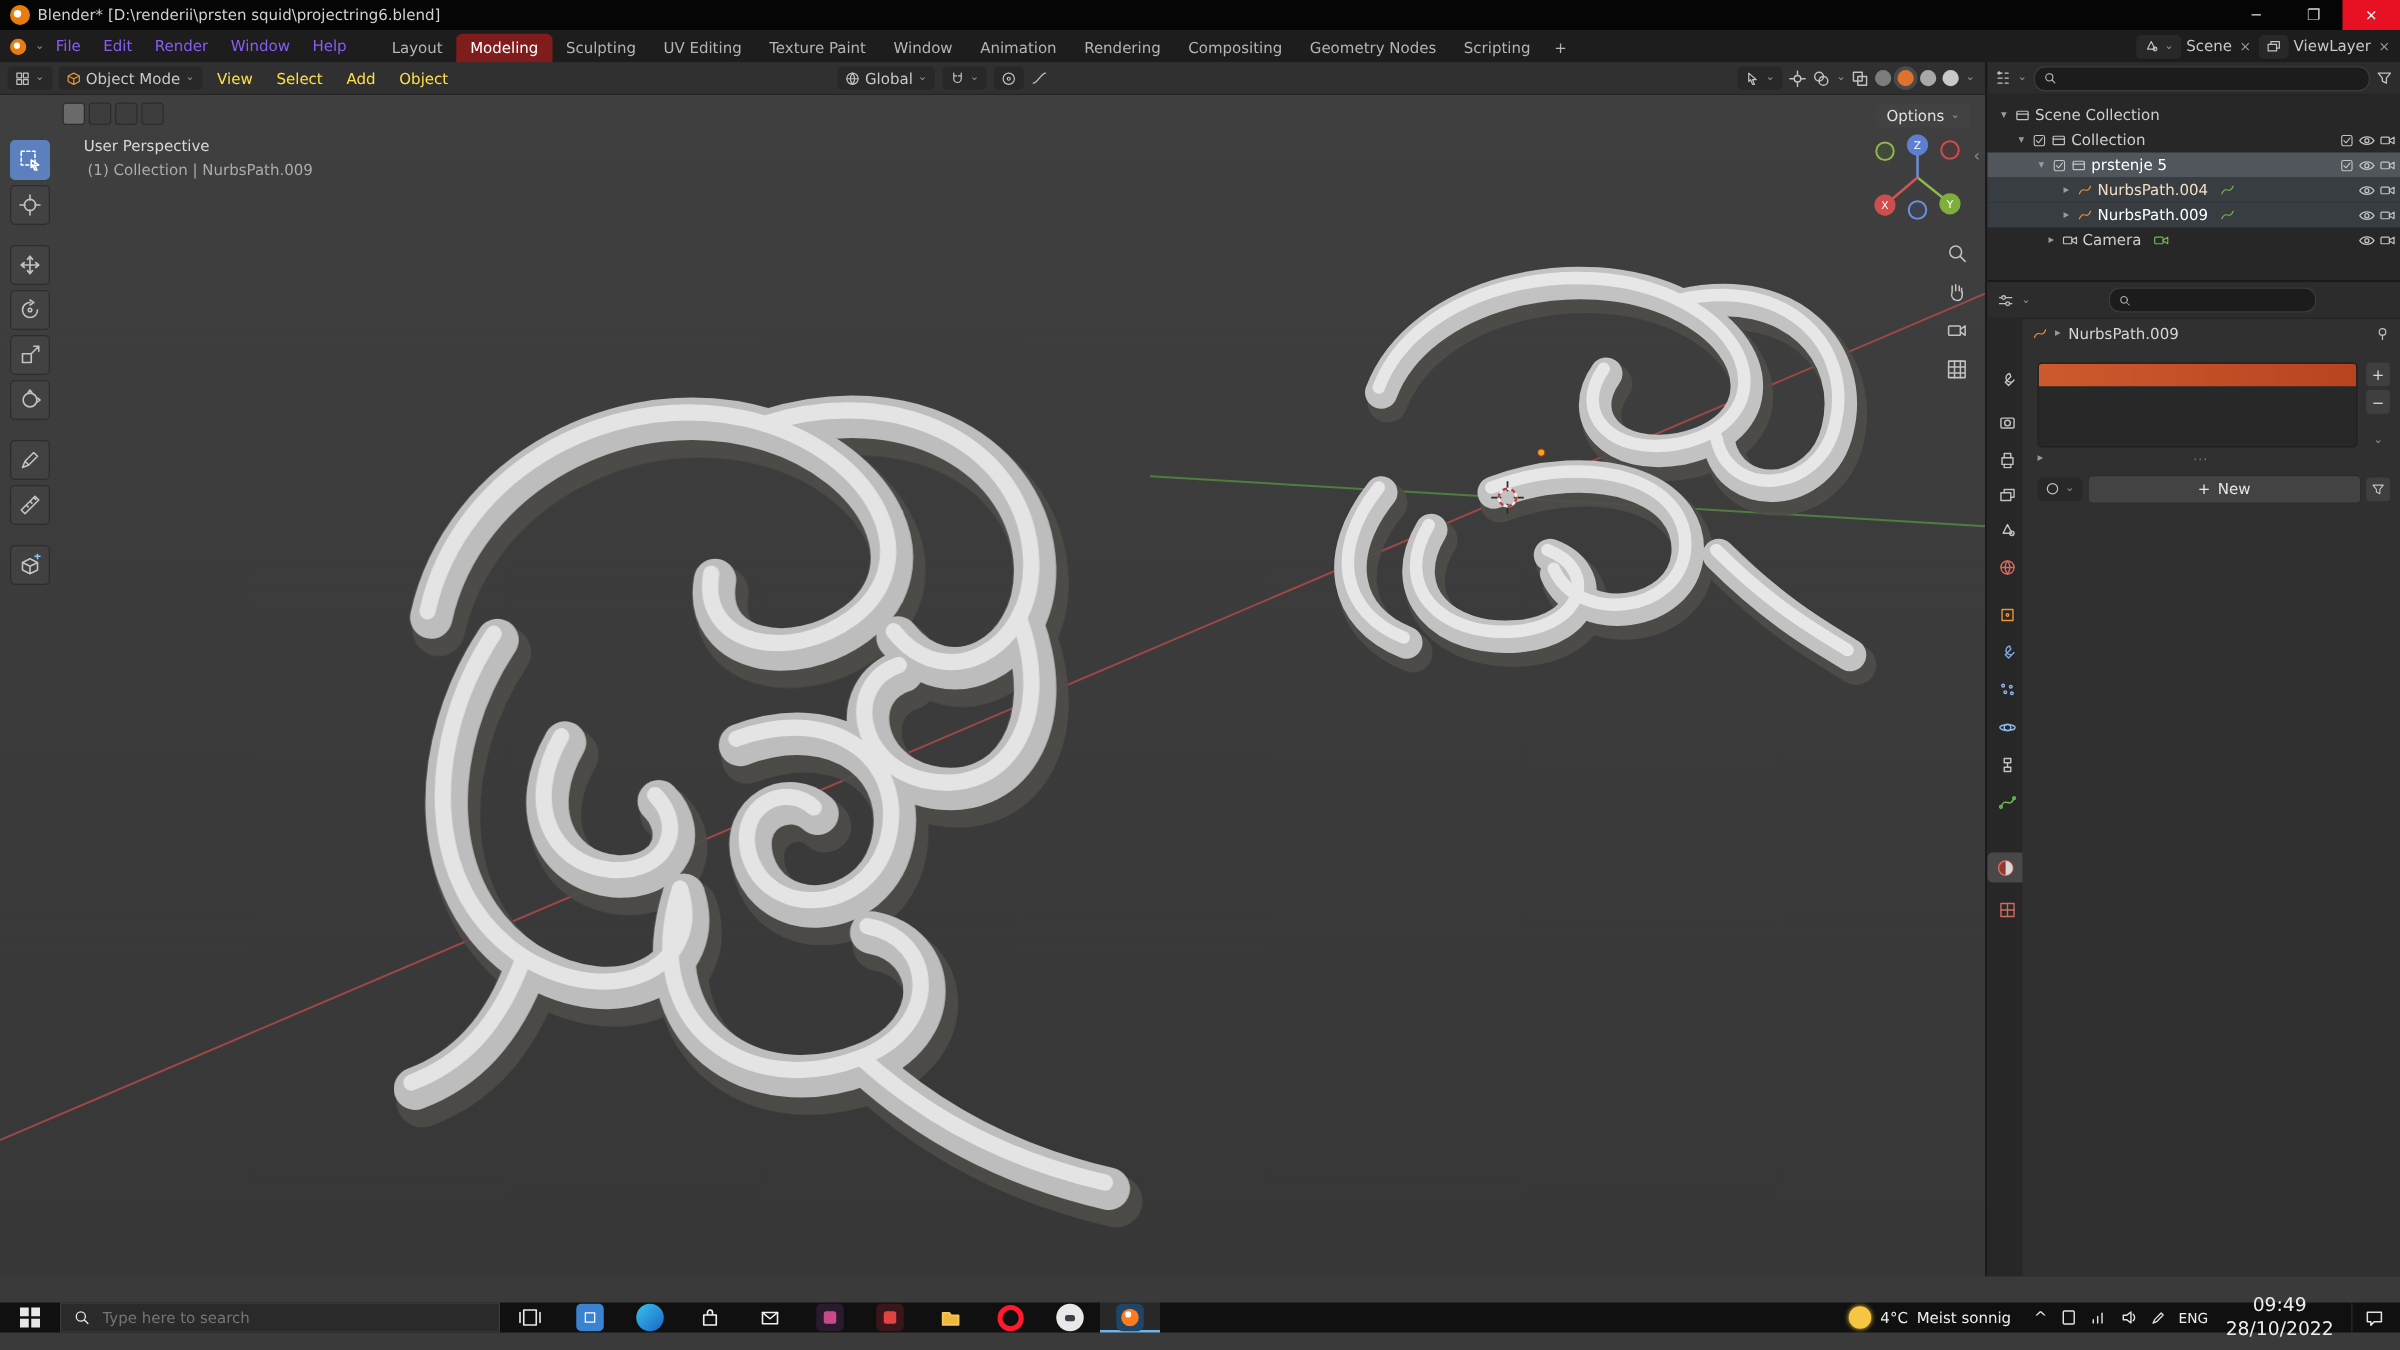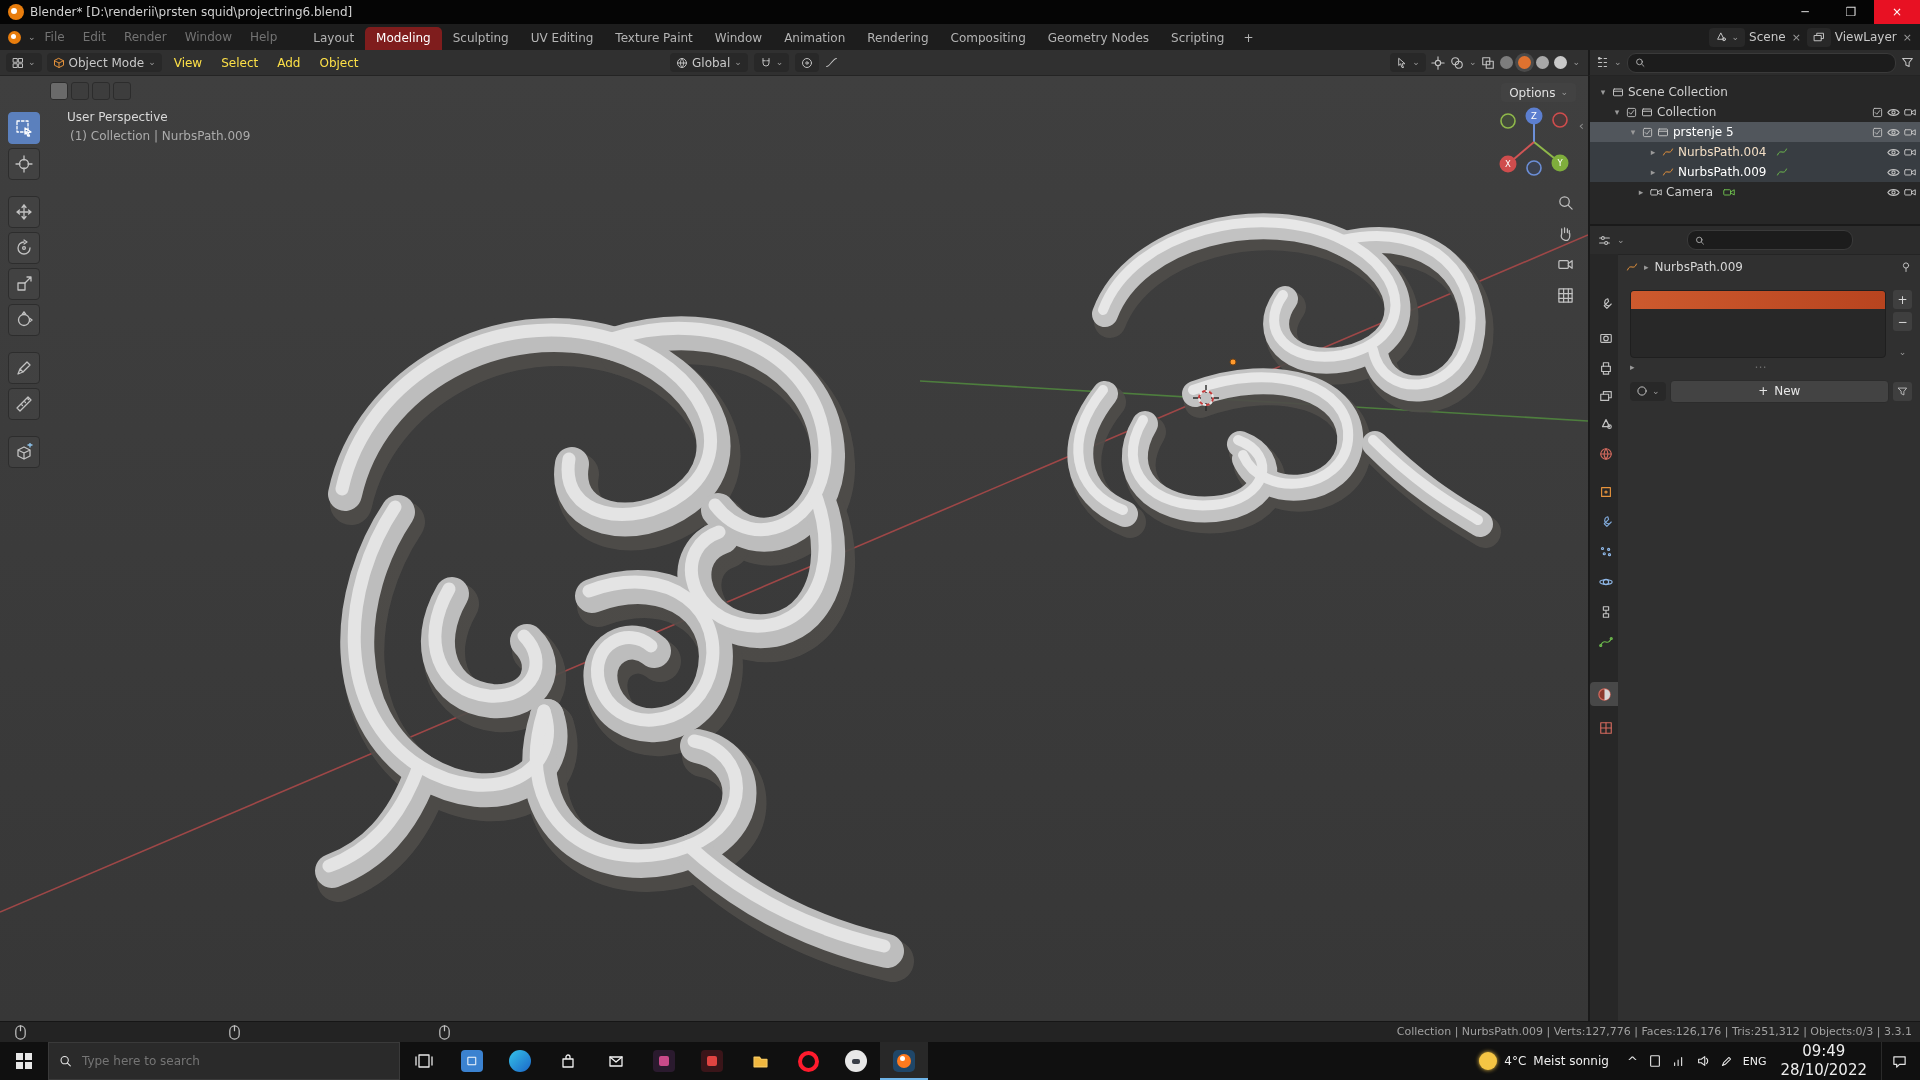--- a/index.html
+++ b/index.html
@@ -14,21 +14,21 @@
   .tb-title{color:#d2d2d2;font-size:12px;}
   .tb-btns{margin-left:auto;display:flex;height:100%;}
   .tb-btn{width:46px;height:100%;display:flex;align-items:center;justify-content:center;color:#d8d8d8;font-size:12px;}
   .tb-close{background:#e81123;color:#fff;}
 
   
   .topbar{position:absolute;top:24px;left:0;right:0;height:26px;background:#1d1d1d;display:flex;align-items:center;}
   .bl-logo{width:18px;height:14px;margin:0 2px 0 8px;display:flex;align-items:center;}
   .bl-logo .dot{width:13px;height:13px;border-radius:50%;background:#e87d0d;position:relative;}
   .bl-logo .dot:after{content:"";position:absolute;left:2.5px;top:3px;width:5px;height:5px;border-radius:50%;background:#fff;}
-  .menu-item{padding:0 9px;color:#737373;}
+  .menu-item{padding:0 9px;color:#8b5cf6;}
   .ws-tabs{display:flex;align-items:flex-end;height:100%;margin-left:16px;}
   .ws-tab{padding:4px 11px 5px;border-radius:5px 5px 0 0;color:#b4b4b4;white-space:nowrap;}
   .ws-tab.active{background:#7f1d1d;color:#fff;}
   .ws-add{padding:4px 8px 5px;color:#b4b4b4;}
   .top-right{margin-left:auto;display:flex;align-items:center;gap:4px;padding-right:6px;}
   .pill{display:inline-flex;align-items:center;gap:4px;background:#282828;border-radius:4px;height:19px;padding:0 6px;}
   .xsm{color:#9a9a9a;font-size:11px;padding:0 2px;}
   .cg{color:#9a9a9a;font-size:9px;line-height:1;}
 
   
@@ -99,21 +99,21 @@
   .griprow{position:absolute;left:12px;right:34px;top:106px;height:14px;display:flex;align-items:center;color:#6d6d6d;}
   .newrow{position:absolute;left:12px;right:8px;top:126px;height:22px;display:flex;align-items:center;gap:4px;}
   .newbtn{flex:1;height:21px;background:#434343;border:1px solid #2c2c2c;border-radius:4px;display:flex;align-items:center;justify-content:center;gap:6px;color:#e6e6e6;}
 
   
   .statusbar{position:absolute;left:0;top:1021px;width:100%;height:21px;background:#232323;border-top:1px solid #161616;box-sizing:border-box;}
   .sb-right{position:absolute;right:8px;top:3px;color:#a0a0a0;font-size:11px;}
   .sb-ic{position:absolute;top:3px;}
 
   
-  .taskbar{position:absolute;left:0;top:1042px;width:100%;height:38px;background:#101010;display:flex;align-items:stretch;}
+  .taskbar{position:absolute;left:0;top:1042px;width:100%;height:24px;background:#101010;display:flex;align-items:stretch;}
   .tk-start{width:48px;display:flex;align-items:center;justify-content:center;}
   .winlogo{display:grid;grid-template-columns:7px 7px;grid-template-rows:7px 7px;gap:1.5px;}
   .winlogo div{background:#e8e8e8;}
   .tk-search{width:352px;background:#2a2a2a;border:1px solid #3a3a3a;box-sizing:border-box;display:flex;align-items:center;gap:8px;padding:0 10px;}
   .tk-search input{background:transparent;border:none;outline:none;color:#cfcfcf;font-size:12px;width:100%;font-family:"DejaVu Sans",sans-serif;}
   .tk-btn{width:48px;display:flex;align-items:center;justify-content:center;}
   .tk-btn.activeapp{background:rgba(255,255,255,.10);box-shadow:inset 0 -2px 0 #6eb4e8;}
   .appic{width:22px;height:22px;border-radius:4px;display:flex;align-items:center;justify-content:center;}
   .tk-right{margin-left:auto;display:flex;align-items:center;gap:10px;padding-right:4px;}
   .weather{display:flex;align-items:center;gap:7px;color:#eee;padding:0 8px;}
@@ -791,35 +791,20 @@
               <svg class="ic" width="11" height="11" viewBox="0 0 16 16">
                   <path d="M2 3 H14 L10 8 V13 L6 11 V8 Z"></path>
                 </svg>
             </span>
           </div>
         </div>
       </div>
     </div>
   </div>
 
-  <div class="statusbar">
-    <svg class="ic sb-ic" style="left:14px" width="13" height="15" viewBox="0 0 12 16">
-        <rect x="1" y="1" width="10" height="14" rx="5"></rect>
-        <path d="M6 1 V6"></path>
-      </svg>
-    <svg class="ic sb-ic" style="left:228px" width="13" height="15" viewBox="0 0 12 16">
-        <rect x="1" y="1" width="10" height="14" rx="5"></rect>
-        <path d="M6 1 V6"></path>
-      </svg>
-    <svg class="ic sb-ic" style="left:438px" width="13" height="15" viewBox="0 0 12 16">
-        <rect x="1" y="1" width="10" height="14" rx="5"></rect>
-        <path d="M6 1 V6"></path>
-      </svg>
-    <span class="sb-right">Collection | NurbsPath.009 | Verts:127,776 | Faces:126,176 | Tris:251,312 | Objects:0/3 | 3.3.1</span>
-  </div>
 
   <div class="taskbar">
     <div class="tk-start">
       <span class="winlogo">
           <div></div>
           <div></div>
           <div></div>
           <div></div>
         </span>
     </div>

